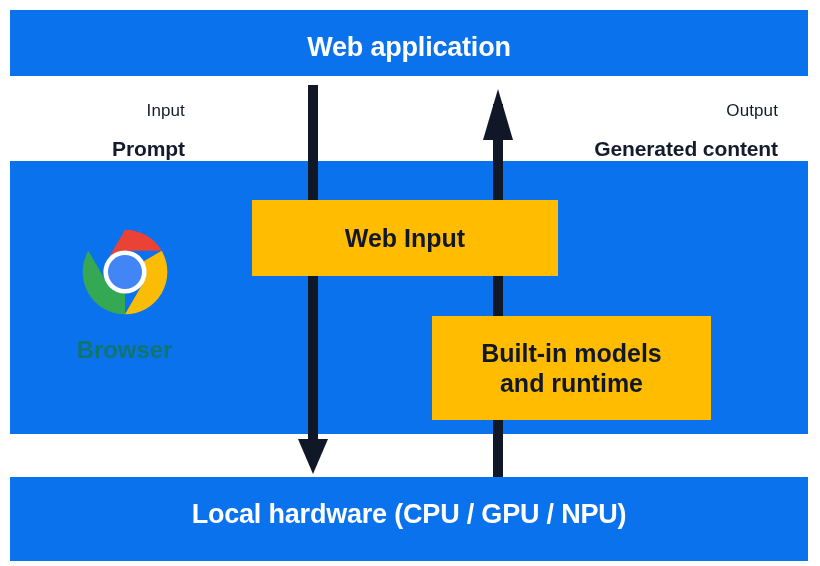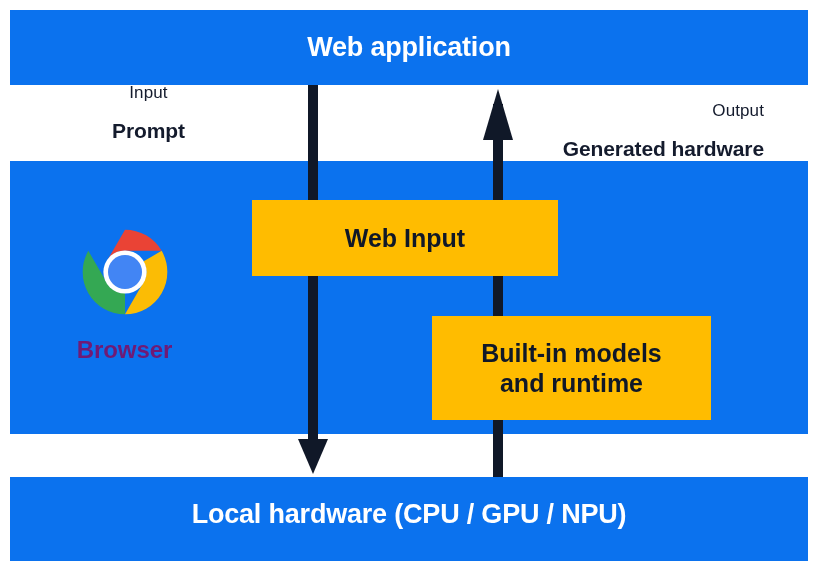--- a/index.html
+++ b/index.html
@@ -22,21 +22,21 @@
 
   
   .panel {
     position: absolute;
     background: var(--blue, #0B72EE);
   }
   #panel-web-application {
     left: 10px;
     top: 10px;
     width: 798px;
-    height: 75px;
+    height: 66px;
   }
   #panel-browser {
     left: 10px;
     top: 161px;
     width: 798px;
     height: 273px;
   }
   #panel-local-hardware {
     left: 10px;
     top: 477px;
@@ -72,25 +72,25 @@
   }
   .flow-label .value {
     display: block;
     font-size: 21px;
     font-weight: bold;
     letter-spacing: -0.1px;
     margin-top: 14px;
   }
   #flow-input {
     left: 112px;
-    top: 83px;
-    text-align: center;
+    top: 101px;
+    text-align: right;
   }
   #flow-output {
-    right: 56px;
+    right: 42px;
     top: 101px;
     text-align: right;
   }
 
   
   #arrows {
     position: absolute;
     left: 0;
     top: 0;
     width: 820px;
@@ -138,21 +138,21 @@
   }
   #chrome-icon {
     width: 92px;
     height: 92px;
     display: block;
     margin: 0 auto;
   }
   #browser-label {
     display: block;
     margin-top: 18px;
-    color: #701a75;
+    color: #0f766e;
     font-size: 24px;
     font-weight: bold;
     letter-spacing: -0.1px;
   }
 </style>
 </head>
 <body>
 
 <div id="stage" style="--blue:#0B72EE; --amber:#FFBC00;">
 
@@ -160,21 +160,21 @@
     <div class="panel-title">Web application</div>
   </div>
 
   <div class="flow-label" id="flow-input">
     <span class="caption">Input</span>
     <span class="value">Prompt</span>
   </div>
 
   <div class="flow-label" id="flow-output">
     <span class="caption">Output</span>
-    <span class="value">Generated hardware</span>
+    <span class="value">Generated content</span>
   </div>
 
   <div class="panel" id="panel-browser"></div>
 
   <svg id="arrows" viewBox="0 0 820 566" xmlns="http://www.w3.org/2000/svg">
 
     <g>
       <rect x="308" y="85" width="10" height="360" fill="#101828"></rect>
       <polygon points="298,439 328,439 313,474" fill="#101828"></polygon>
     </g>

